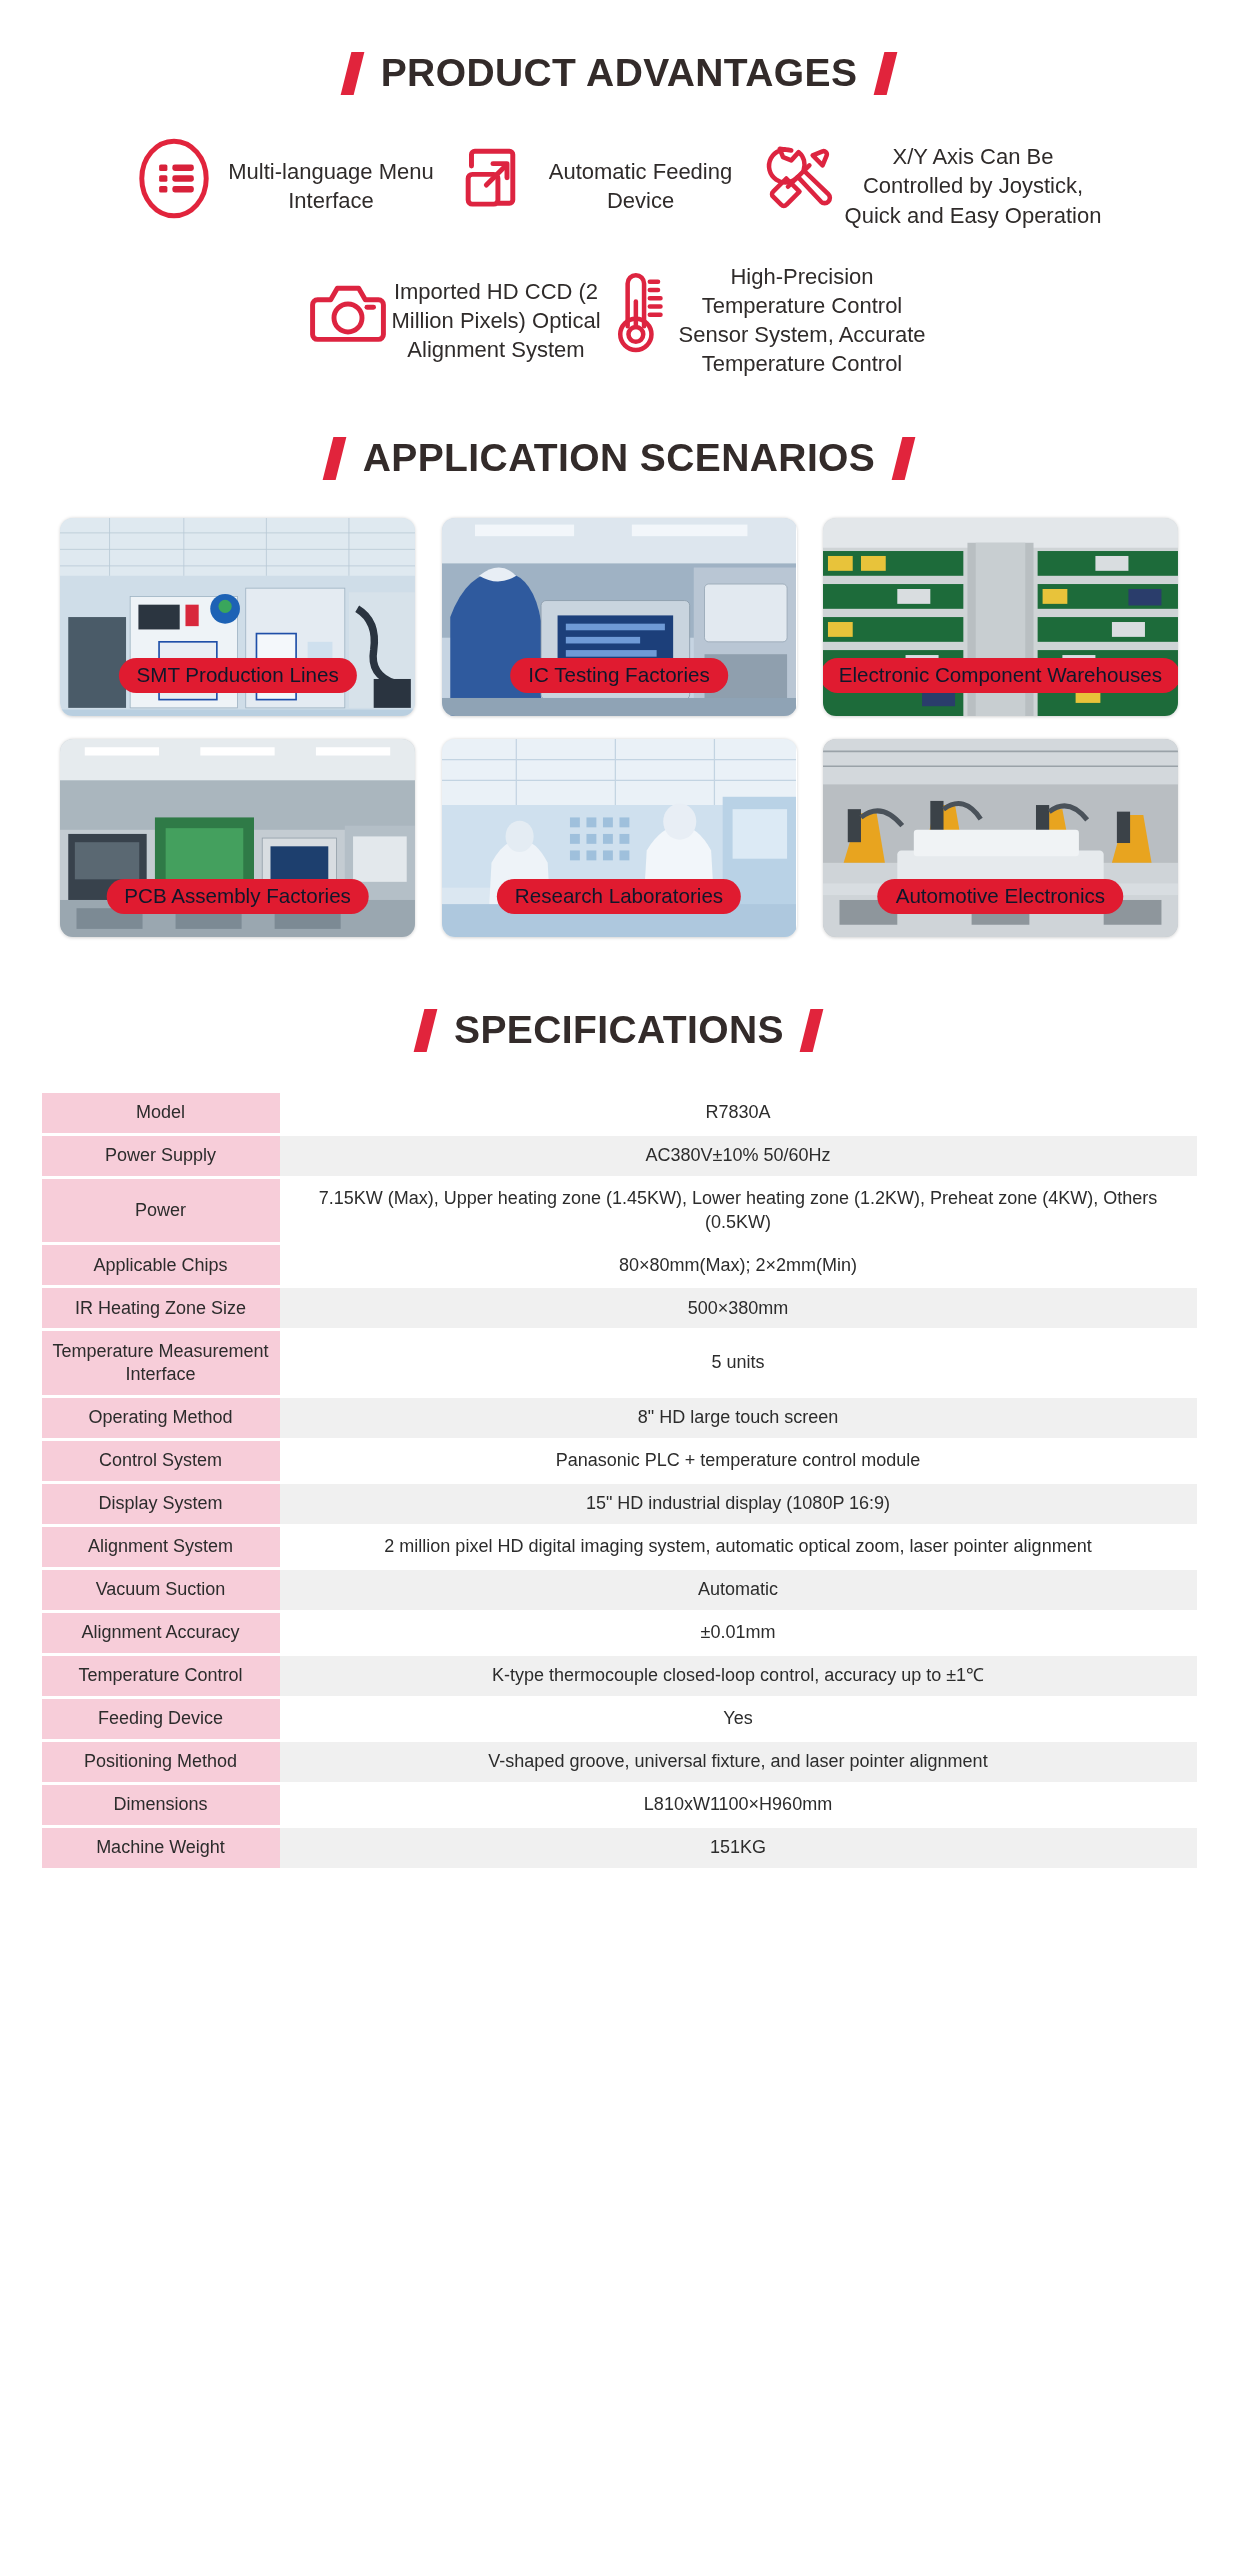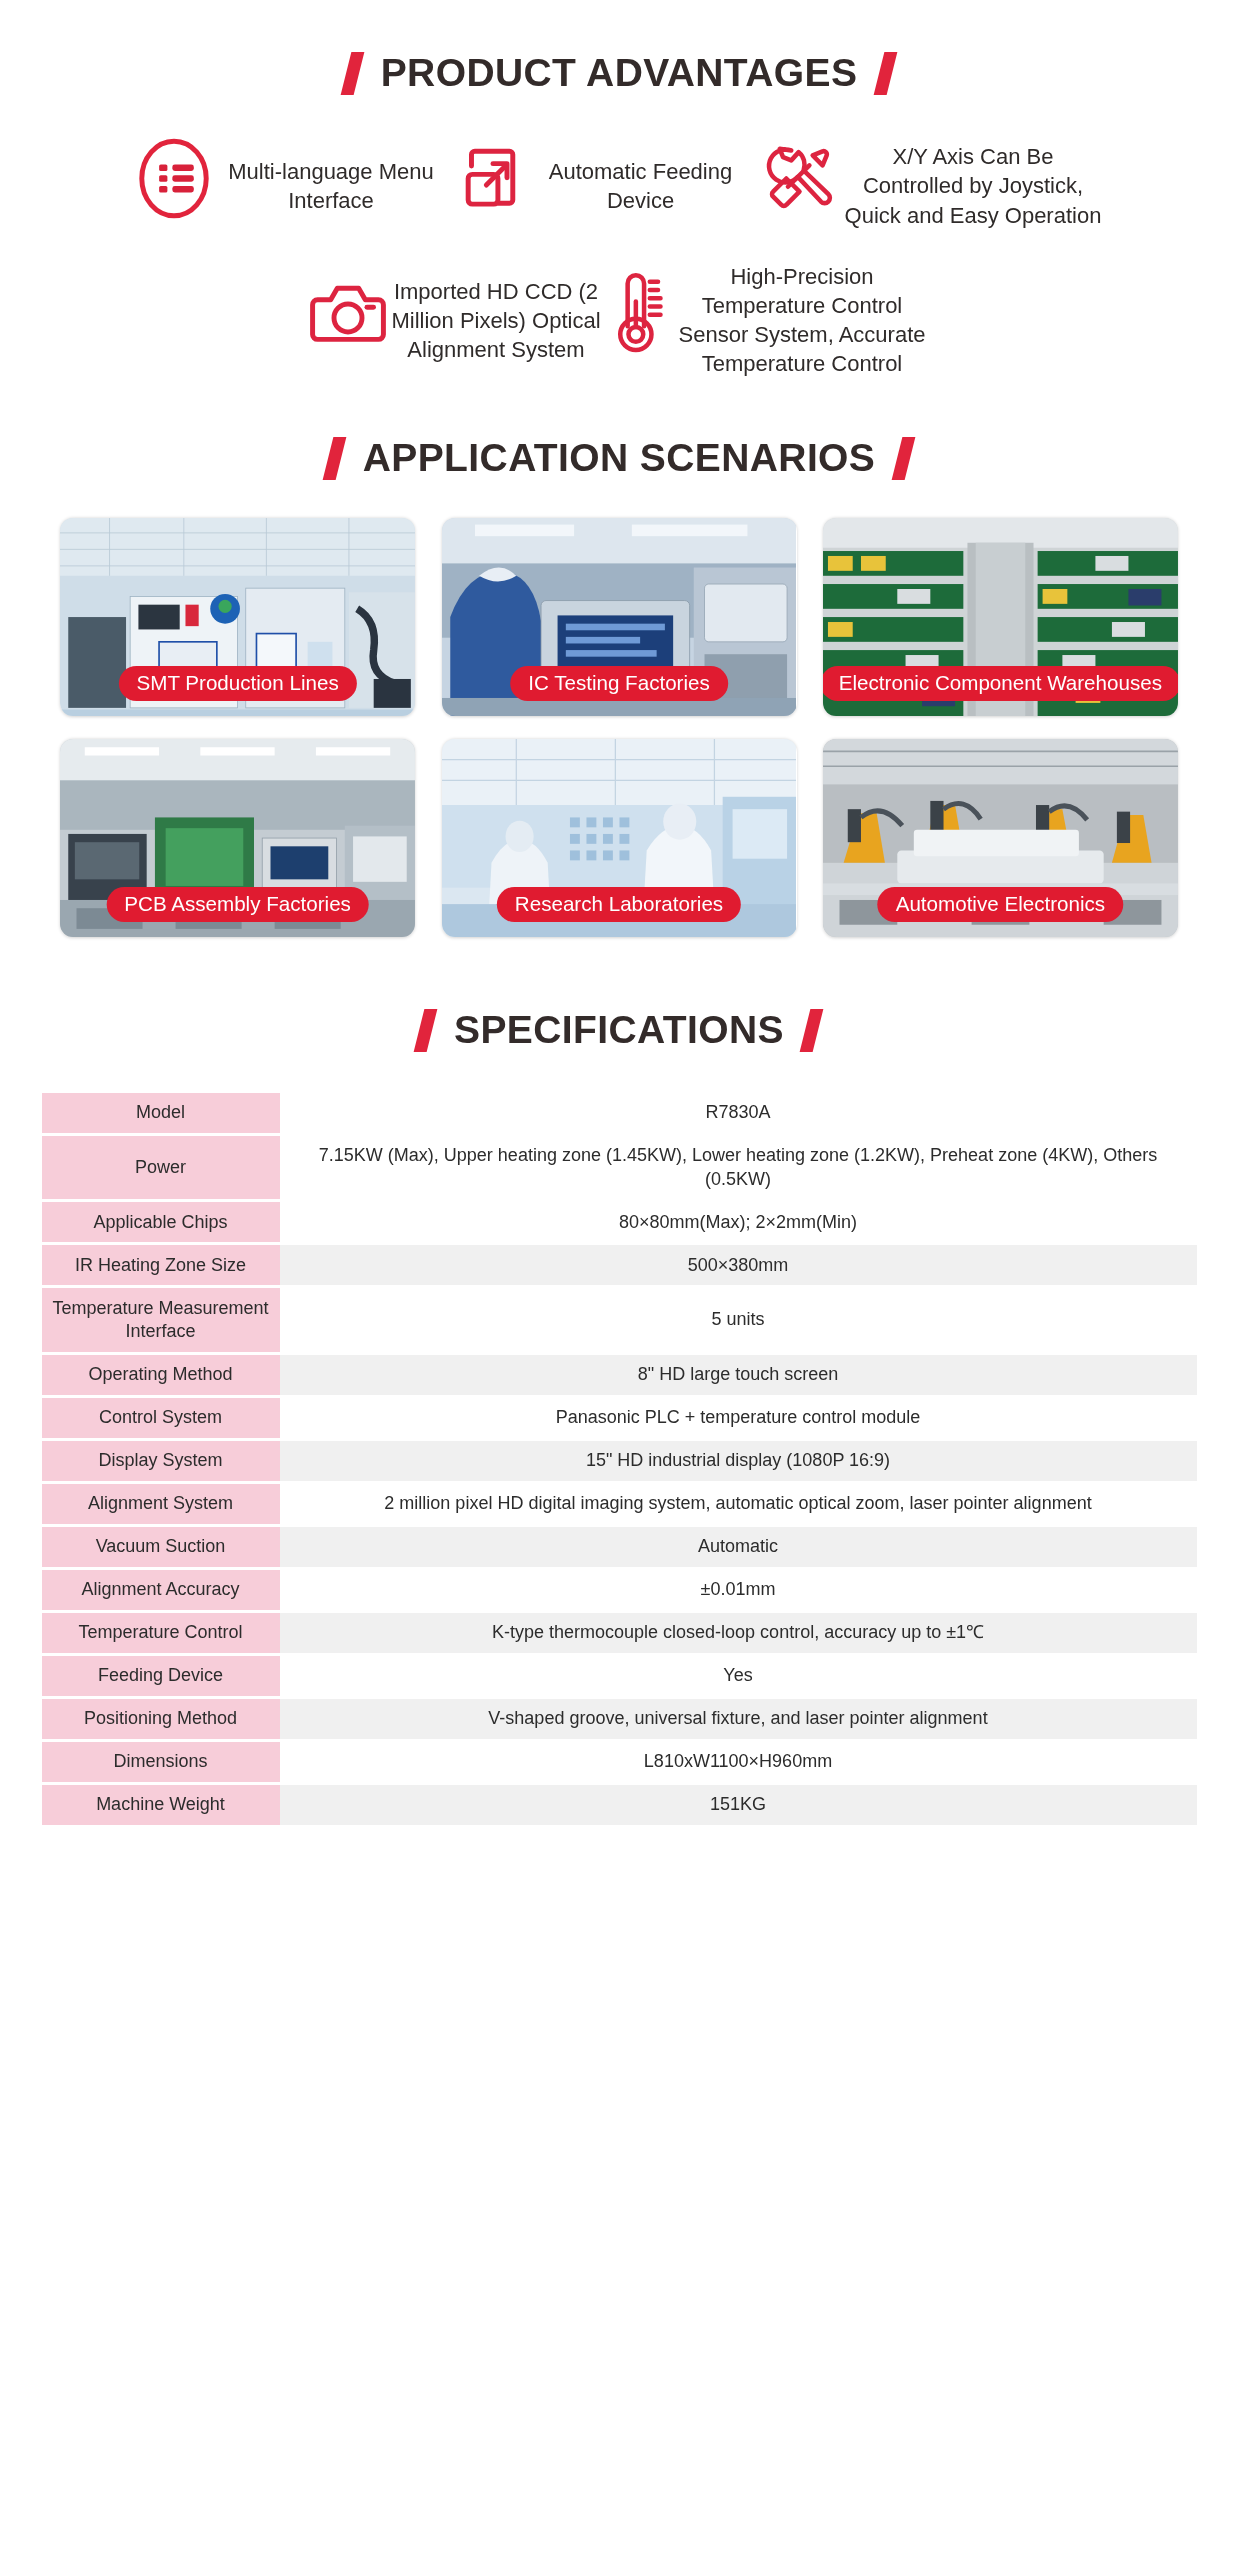--- a/index.html
+++ b/index.html
@@ -86,23 +86,23 @@
     border-radius: 13.2px;
     overflow: hidden;
     position: relative;
     box-shadow: 0 0.8px 3.3px rgba(0,0,0,0.18);
   }
   .scene-photo { position: absolute; inset: 0; }
   .scene-pill {
     position: absolute;
     left: 50%;
     transform: translateX(-50%);
-    bottom: 15px;
+    bottom: 23px;
     background: #e01b30;
-    color: #ffffff;
+    color: #0f172a;
     border-radius: 18px;
     padding: 5px 18px;
     font-size: 20.6px;
     white-space: nowrap;
     line-height: 1.2;
   }
 
   
   #specifications { padding-top: 71px; padding-bottom: 33px; }
   .spec-table {
@@ -424,20 +424,24 @@
     <span class="section-title">SPECIFICATIONS</span>
     <span class="slash"></span>
   </div>
 
   <table class="spec-table">
     <tbody id="spec-body">
         <tr>
           <td class="spec-key">Model</td>
           <td class="spec-val">R7830A</td>
         </tr>
+        <tr class="alt">
+          <td class="spec-key">Power Supply</td>
+          <td class="spec-val">AC380V±10% 50/60Hz</td>
+        </tr>
         <tr>
           <td class="spec-key">Power</td>
           <td class="spec-val">7.15KW (Max), Upper heating zone (1.45KW), Lower heating zone (1.2KW), Preheat zone (4KW), Others (0.5KW)</td>
         </tr>
         <tr>
           <td class="spec-key">Applicable Chips</td>
           <td class="spec-val">80×80mm(Max);  2×2mm(Min)</td>
         </tr>
         <tr class="alt">
           <td class="spec-key">IR Heating Zone Size</td>

